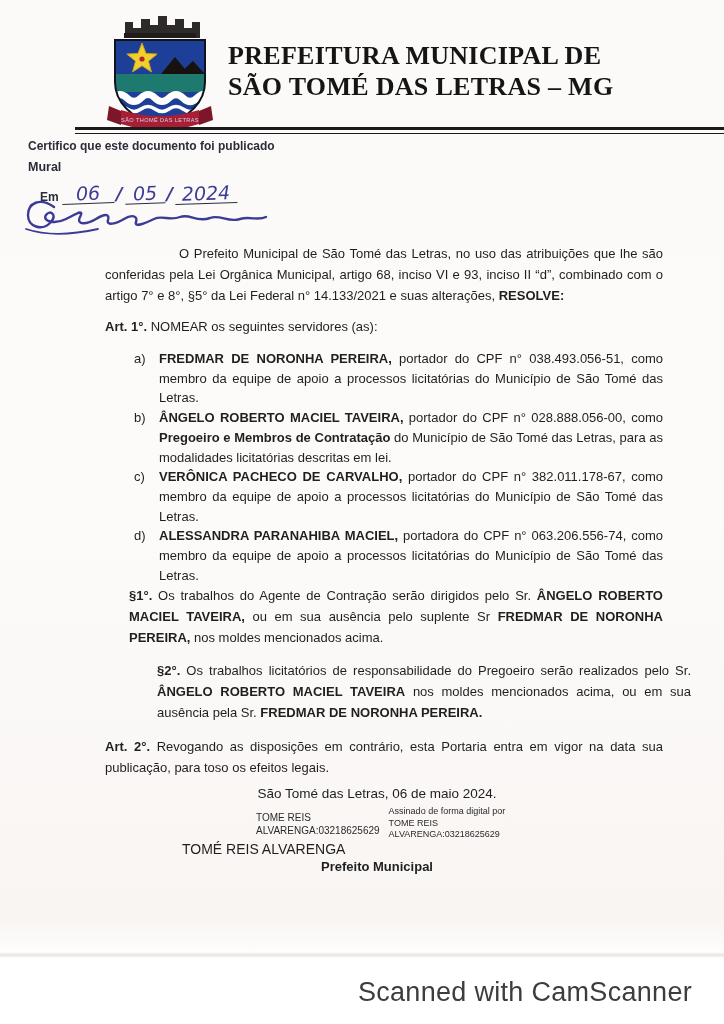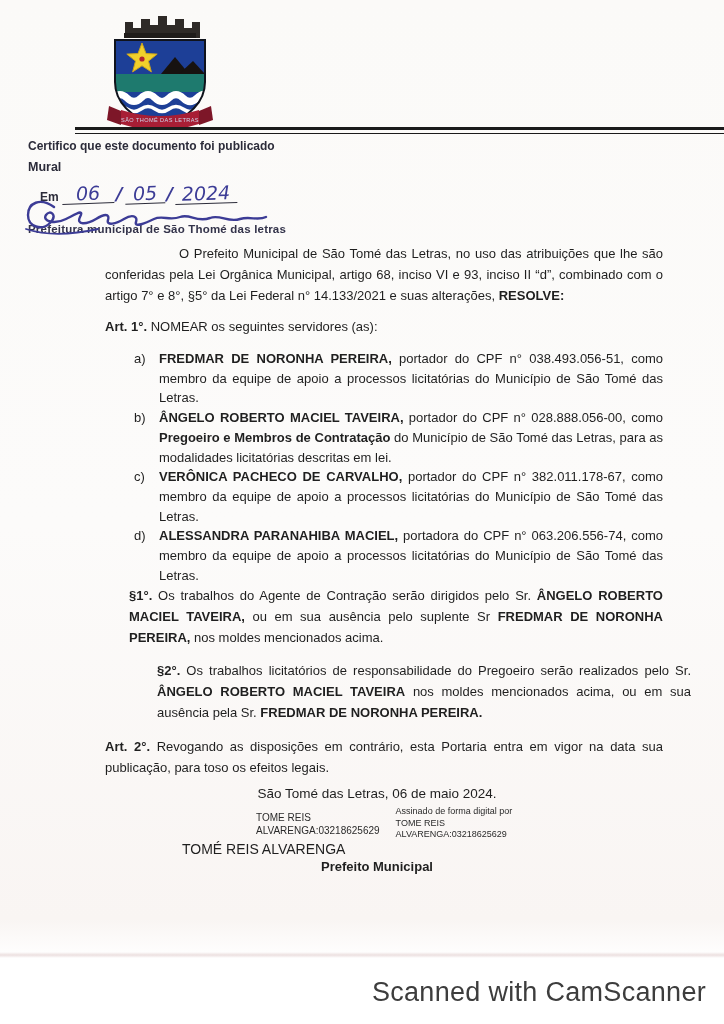--- a/index.html
+++ b/index.html
@@ -47,29 +47,29 @@
   .p2{left:129px;top:660px;width:534px;margin-left:28px;}
   .art2{left:105px;top:736px;width:558px;}
 
   .list{position:absolute;left:134px;top:349px;width:529px;}
   .li{display:flex;font-size:13px;line-height:19.7px;}
   .li .lab{width:25px;flex:0 0 25px;font-weight:400;}
   .li .seg{flex:1;text-align:justify;}
 
   .dateline{position:absolute;left:182px;top:786px;width:390px;text-align:center;
         font-size:13.5px;}
-  .digsig{position:absolute;left:256px;top:806px;display:flex;gap:16px;color:#2a2a2a;}
+  .digsig{position:absolute;left:256px;top:806px;display:flex;gap:9px;color:#2a2a2a;}
   .digsig .dleft{font-size:10px;line-height:13px;padding-top:5px;white-space:nowrap;}
   .digsig .dright{font-size:9px;line-height:11.5px;white-space:nowrap;}
   .signame{position:absolute;left:182px;top:840px;width:390px;
         font-weight:400;font-size:14px;line-height:18px;}
   .sigrole{position:absolute;left:182px;top:859px;width:390px;text-align:center;
         font-weight:700;font-size:13px;}
 
-  .watermark{position:absolute;right:18px;top:977px;font-size:27px;color:#3d3d3d;
+  .watermark{position:absolute;right:32px;top:977px;font-size:27px;color:#3d3d3d;
         letter-spacing:.3px;}
   b,.b{font-weight:700;}
 </style>
 </head>
 <body>
 
 <div class="page">
   <div class="scan"></div>
 
   <svg class="crest" width="112" height="120" viewBox="0 0 110 120">
@@ -95,38 +95,41 @@
     </g>
     <path d="M10,28 H100 V70 Q100,100 55,116 Q10,100 10,70 Z" fill="none" stroke="#10131c" stroke-width="2"></path>
     <g>
       <polygon points="4,94 16,99 16,113 2,108" fill="#7d1628"></polygon>
       <polygon points="106,94 94,99 94,113 108,108" fill="#7d1628"></polygon>
       <path d="M16,98 Q55,110 94,98 L94,112 Q55,124 16,112 Z" fill="#a81e35"></path>
       <text x="55" y="110" text-anchor="middle" font-size="5.6" font-family="Liberation Sans, sans-serif" fill="#cfd6ec" letter-spacing="0.4">SÃO THOMÉ DAS LETRAS</text>
     </g>
   </svg>
 
+  <div class="header-title">
+    <div>PREFEITURA MUNICIPAL DE</div>
+    <div>SÃO TOMÉ DAS LETRAS – MG</div>
+  </div>
   <div class="rule"></div>
 
   <div class="stamp">
     <div class="s1">Certifico que este documento foi publicado</div>
     <div class="s2">Mural</div>
     <div class="stamp-date">
       <span>Em</span>&nbsp;
       <span class="slot" style="width:52px">06</span>
       <span class="slash">/</span>
       <span class="slot" style="width:40px">05</span>
       <span class="slash">/</span>
       <span class="slot" style="width:62px">2024</span>
     </div>
     <svg class="stamp-sig" width="252" height="46" viewBox="0 0 252 46">
       <path d="M34,12 C20,2 8,8 8,20 C8,32 22,36 30,28 C38,20 30,14 26,20 C22,26 34,30 46,24 C58,18 64,14 60,22 C56,30 66,30 76,24 C84,19 90,18 88,25 C86,31 96,29 104,24 C112,19 118,21 116,27 C114,33 126,28 134,24 C142,20 150,26 160,22 C170,18 176,28 190,23 C200,19 208,28 220,24 C230,21 238,26 246,22" fill="none" stroke="#3c3c96" stroke-width="2.4" stroke-linecap="round"></path>
       <path d="M6,34 C30,42 60,38 78,34" fill="none" stroke="#3c3c96" stroke-width="1.8" stroke-linecap="round"></path>
     </svg>
-    <div class="s4">Prefeitura municipal de São Thomé das letras</div>
   </div>
 
 
   <div class="para preamble"><span>O Prefeito Municipal de São Tomé das Letras, no uso das atribuições que lhe são conferidas pela Lei Orgânica Municipal, artigo 68, inciso VI e 93, inciso II “d”, combinado com o artigo 7° e 8°, §5° da Lei Federal n° 14.133/2021 e suas alterações, </span><span class="b">RESOLVE:</span></div>
   <div class="para art1"><span class="b">Art. 1°.</span><span> NOMEAR os seguintes servidores (as):</span></div>
 
   <div class="list">
     <div class="li">
       <span class="lab">a)</span>
       <span class="seg"><span class="b">FREDMAR DE NORONHA PEREIRA,</span><span> portador do CPF n° 038.493.056-51, como membro da equipe de apoio a processos licitatórias do Município de São Tomé das Letras.</span></span>

